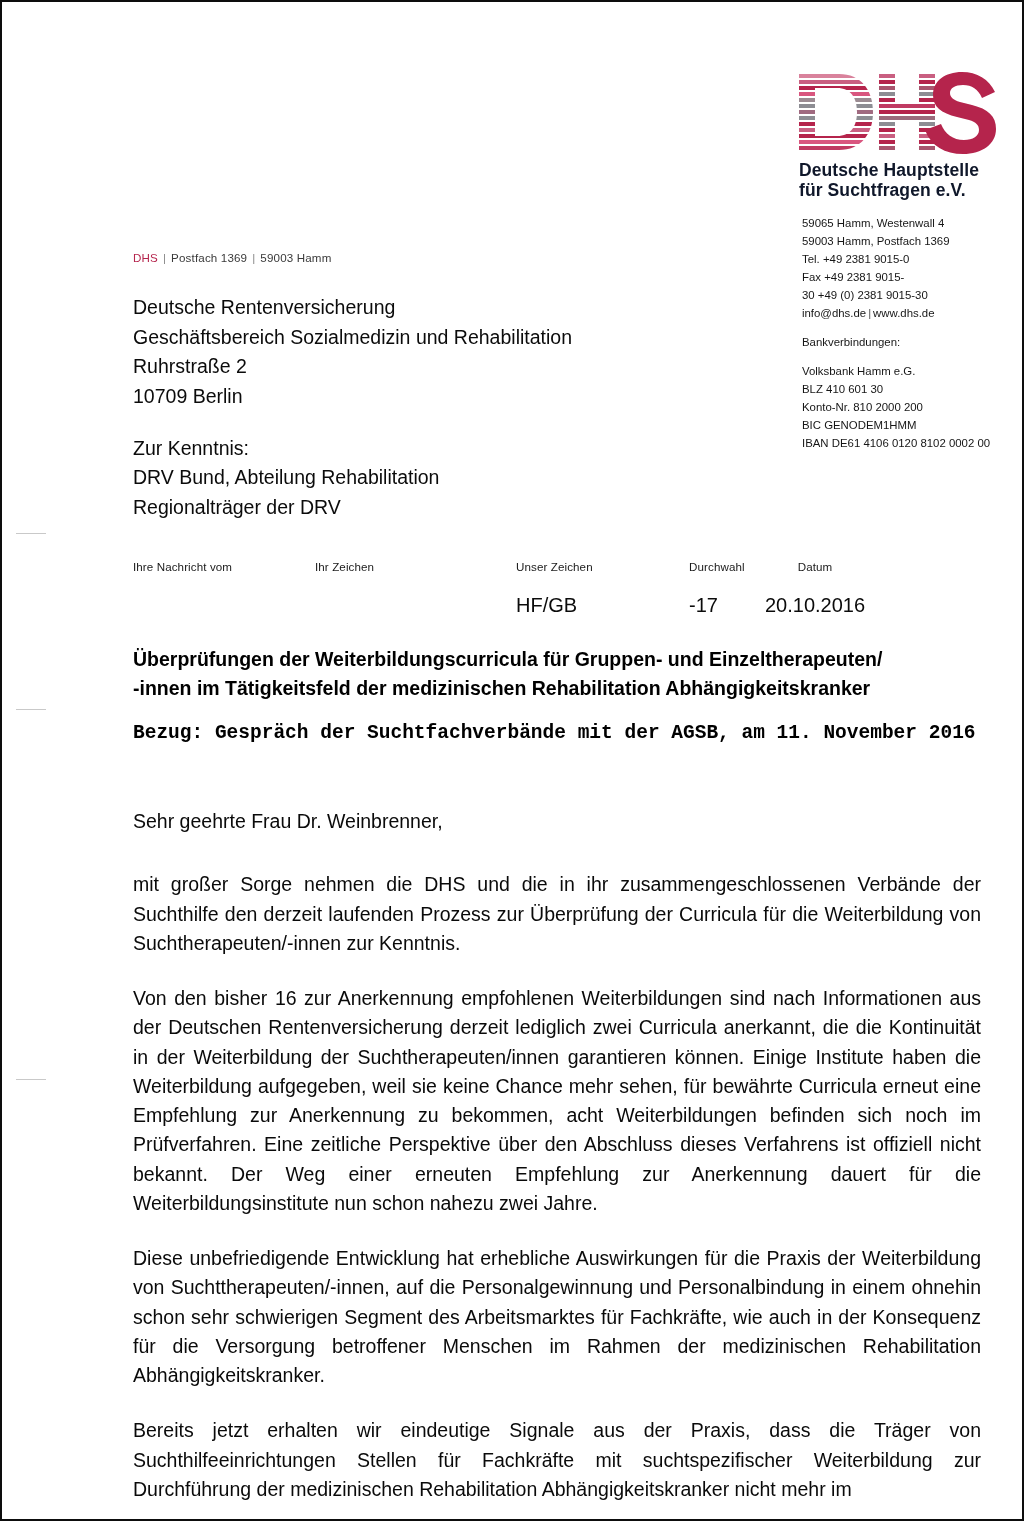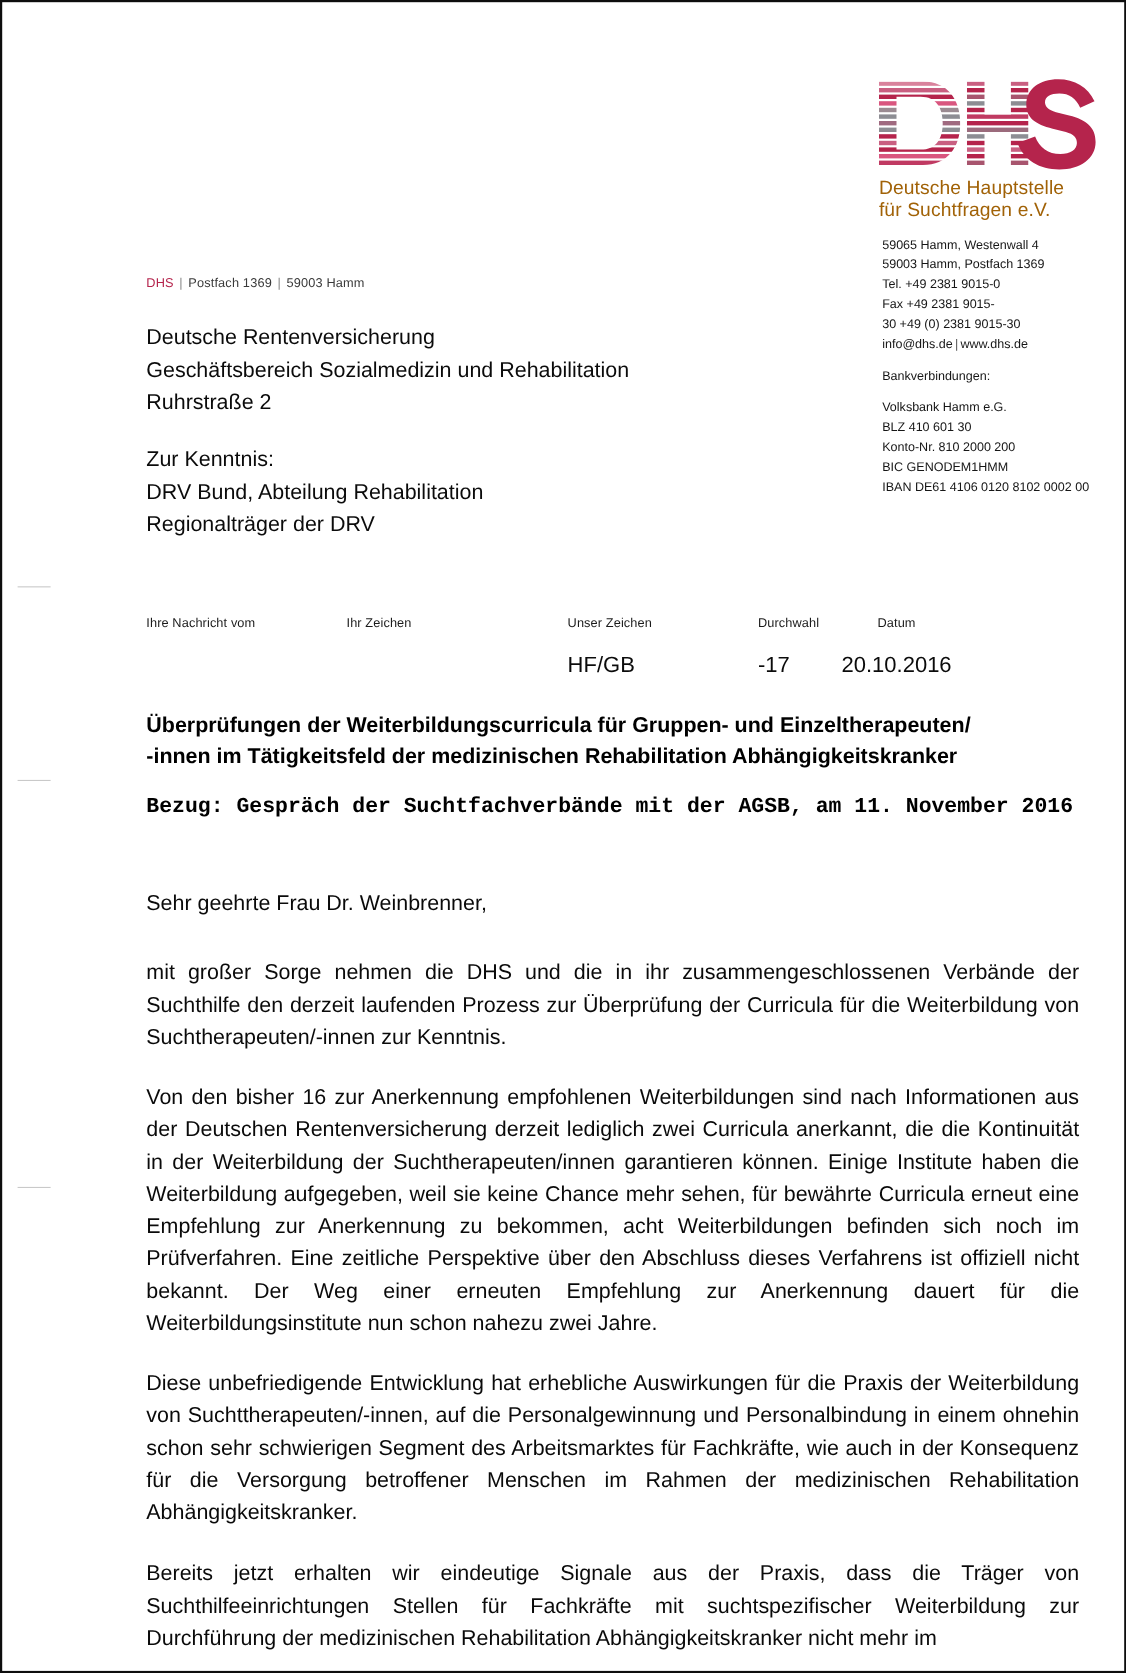--- a/index.html
+++ b/index.html
@@ -43,25 +43,25 @@
     width: 205px;
   }
   .logo-mark {
     position: relative;
     width: 200px;
     height: 88px;
   }
   .logo-mark svg { display: block; }
   .logo-tagline {
     margin-top: 4px;
-    color: #a16207;
+    color: #0f172a;
     font-size: 17.5px;
     line-height: 1.15;
     letter-spacing: 0.1px;
-    font-weight: 400;
+    font-weight: 700;
   }
 
   
   .contact-col {
     position: absolute;
     left: 800px;
     top: 212px;
     width: 215px;
     font-size: 11.4px;
     line-height: 1.58;
@@ -252,20 +252,21 @@
   </div>
 
   <div class="return-line">
     <span class="dhs">DHS</span><span class="bar">|</span><span>Postfach 1369</span><span class="bar">|</span><span>59003 Hamm</span>
   </div>
 
   <div class="address-block">
     <div>Deutsche Rentenversicherung</div>
     <div>Geschäftsbereich Sozialmedizin und Rehabilitation</div>
     <div>Ruhrstraße 2</div>
+    <div>10709 Berlin</div>
     <div class="gap"></div>
     <div>Zur Kenntnis:</div>
     <div>DRV Bund, Abteilung Rehabilitation</div>
     <div>Regionalträger der DRV</div>
   </div>
 
   <div class="ref-row">
 
     <div class="ref-cell cell-nachricht">
       <div class="ref-label">Ihre Nachricht vom</div>

